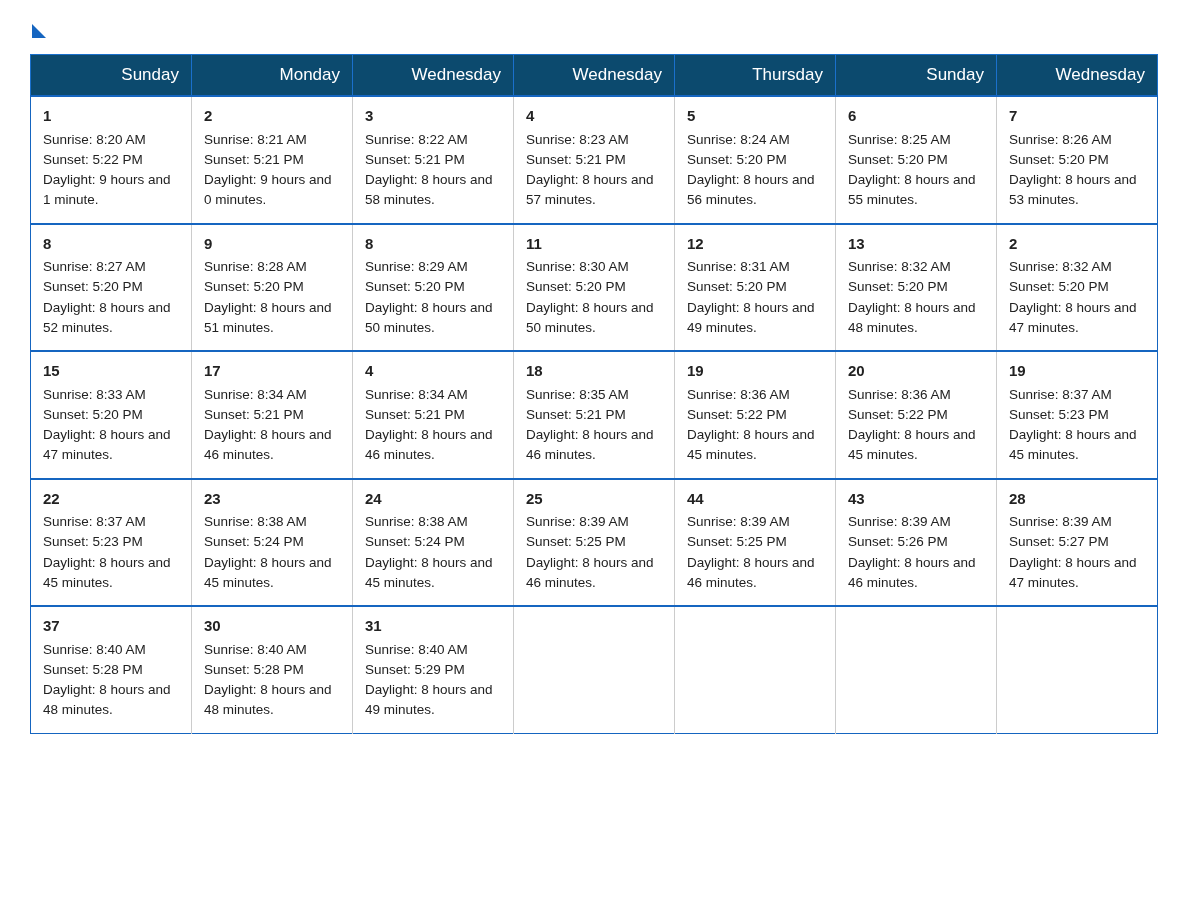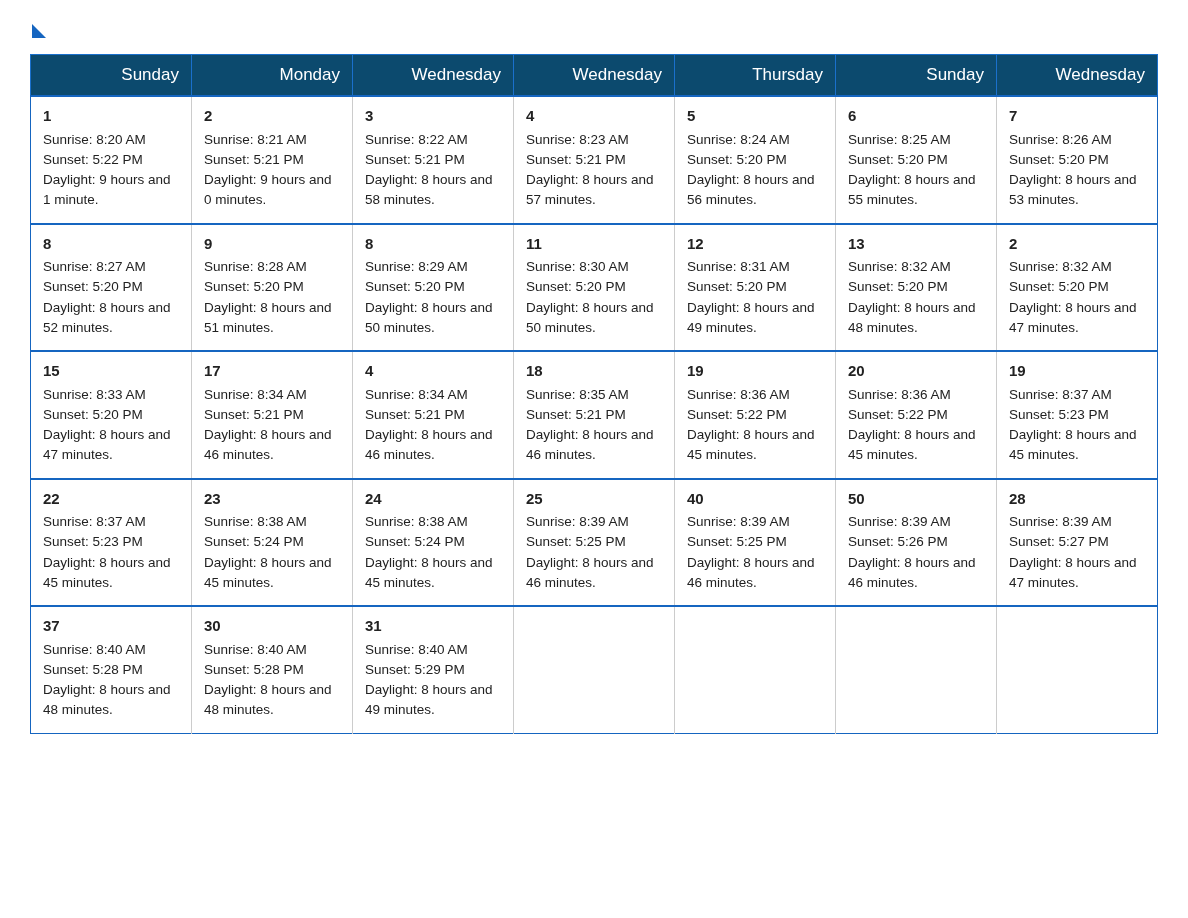--- a/index.html
+++ b/index.html
@@ -153,22 +153,22 @@
         <td><span class="day-number">18</span>Sunrise: 8:35 AM<br>Sunset: 5:21 PM<br>Daylight: 8 hours and 46 minutes.</td>
         <td><span class="day-number">19</span>Sunrise: 8:36 AM<br>Sunset: 5:22 PM<br>Daylight: 8 hours and 45 minutes.</td>
         <td><span class="day-number">20</span>Sunrise: 8:36 AM<br>Sunset: 5:22 PM<br>Daylight: 8 hours and 45 minutes.</td>
         <td><span class="day-number">19</span>Sunrise: 8:37 AM<br>Sunset: 5:23 PM<br>Daylight: 8 hours and 45 minutes.</td>
       </tr>
       <tr>
         <td><span class="day-number">22</span>Sunrise: 8:37 AM<br>Sunset: 5:23 PM<br>Daylight: 8 hours and 45 minutes.</td>
         <td><span class="day-number">23</span>Sunrise: 8:38 AM<br>Sunset: 5:24 PM<br>Daylight: 8 hours and 45 minutes.</td>
         <td><span class="day-number">24</span>Sunrise: 8:38 AM<br>Sunset: 5:24 PM<br>Daylight: 8 hours and 45 minutes.</td>
         <td><span class="day-number">25</span>Sunrise: 8:39 AM<br>Sunset: 5:25 PM<br>Daylight: 8 hours and 46 minutes.</td>
-        <td><span class="day-number">40</span>Sunrise: 8:39 AM<br>Sunset: 5:25 PM<br>Daylight: 8 hours and 46 minutes.</td>
-        <td><span class="day-number">50</span>Sunrise: 8:39 AM<br>Sunset: 5:26 PM<br>Daylight: 8 hours and 46 minutes.</td>
+        <td><span class="day-number">44</span>Sunrise: 8:39 AM<br>Sunset: 5:25 PM<br>Daylight: 8 hours and 46 minutes.</td>
+        <td><span class="day-number">43</span>Sunrise: 8:39 AM<br>Sunset: 5:26 PM<br>Daylight: 8 hours and 46 minutes.</td>
         <td><span class="day-number">28</span>Sunrise: 8:39 AM<br>Sunset: 5:27 PM<br>Daylight: 8 hours and 47 minutes.</td>
       </tr>
       <tr>
         <td><span class="day-number">37</span>Sunrise: 8:40 AM<br>Sunset: 5:28 PM<br>Daylight: 8 hours and 48 minutes.</td>
         <td><span class="day-number">30</span>Sunrise: 8:40 AM<br>Sunset: 5:28 PM<br>Daylight: 8 hours and 48 minutes.</td>
         <td><span class="day-number">31</span>Sunrise: 8:40 AM<br>Sunset: 5:29 PM<br>Daylight: 8 hours and 49 minutes.</td>
         <td></td>
         <td></td>
         <td></td>
         <td></td>

